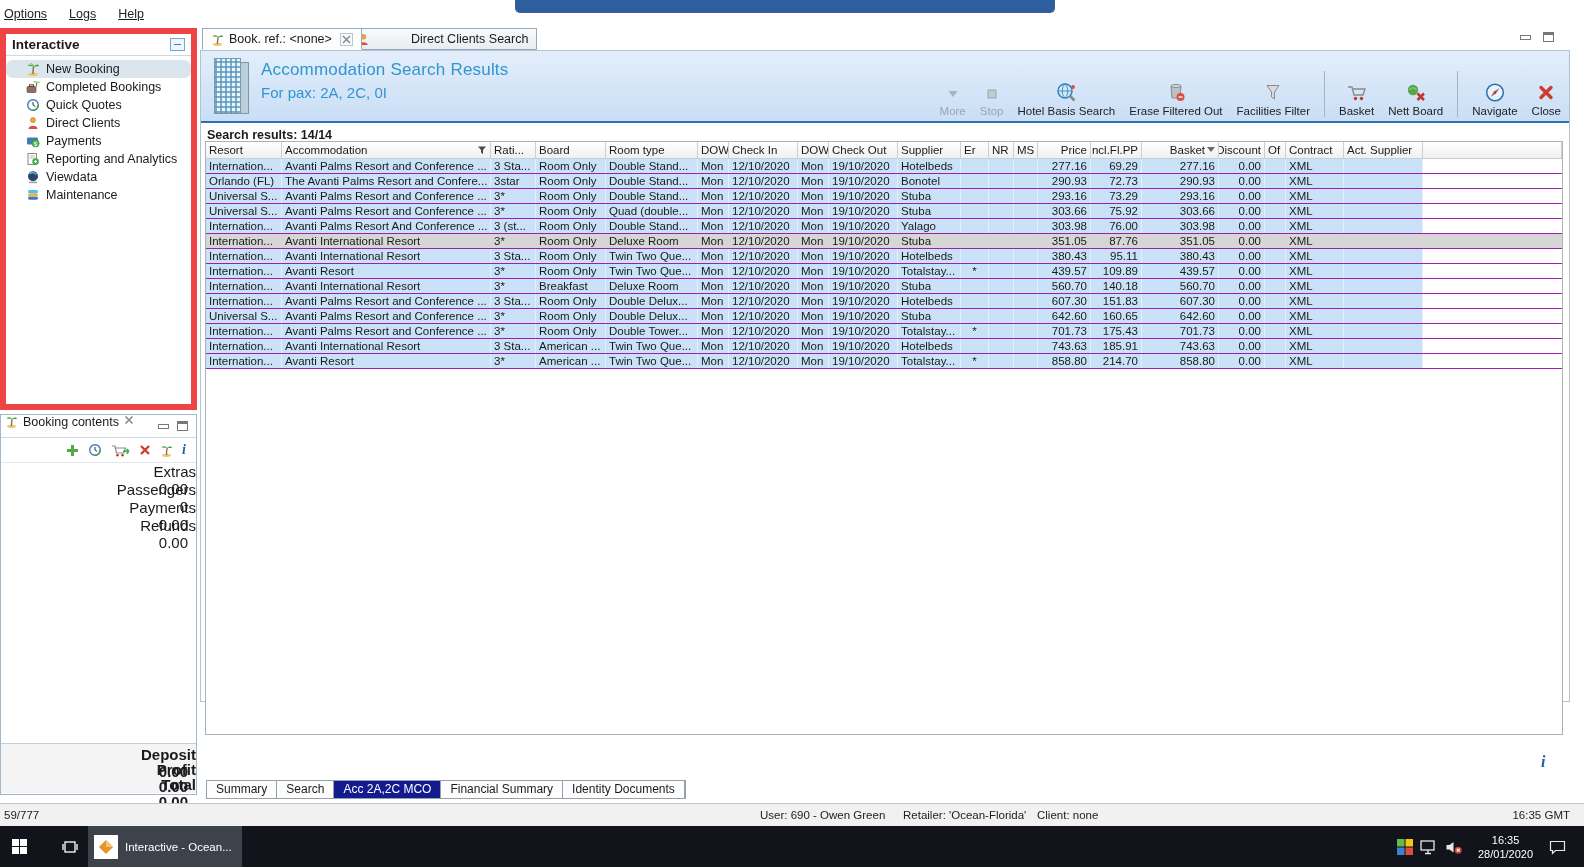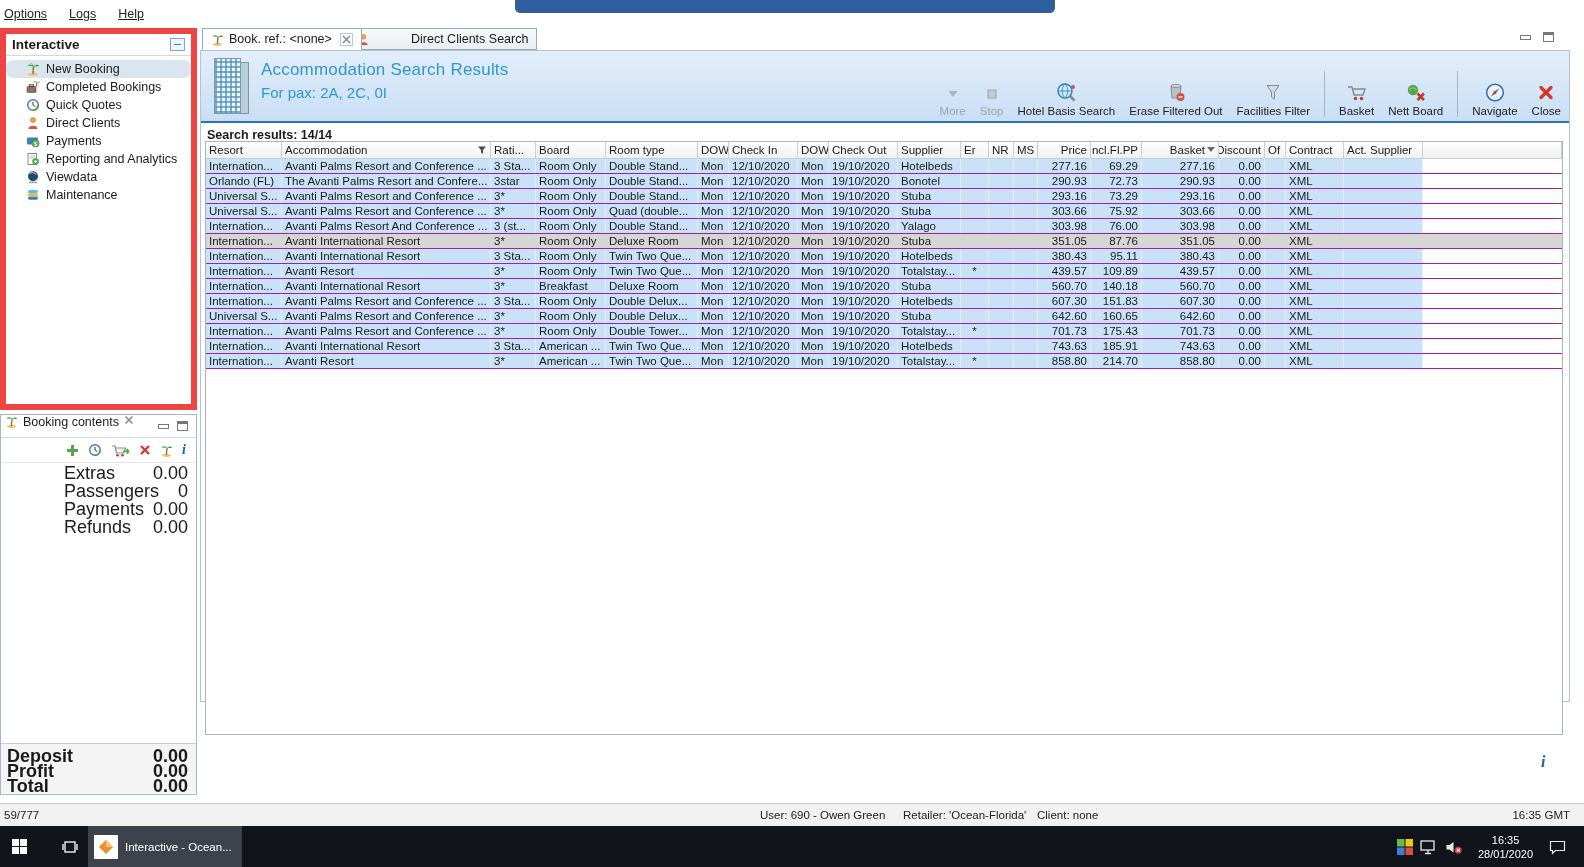--- a/index.html
+++ b/index.html
@@ -24,21 +24,21 @@
   .icon { display:inline-block; vertical-align:middle; line-height:0; }
 
   
   #booking { left:0; top:414px; width:197px; height:381px; border:1px solid #a3b8ca; background:#fff; }
   #booking .btabrow { height:23px; border-bottom:1px solid #cdd9e3; display:flex; padding:0 4px; gap:5px; }
   #booking .btablabel { font-size:12.5px; }
   #booking .bwinbtns { margin-left:auto; display:flex; gap:8px; align-items:center; padding-right:4px; }
   .glyph-min { width:11px; height:5px; border:1px solid #777; background:#fff; }
   .glyph-max { width:11px; height:10px; border:1px solid #777; border-top:3px solid #777; background:#fff; }
   #booking .btoolbar { height:25px; display:flex; align-items:center; justify-content:flex-end; gap:9px; padding-right:10px; border-bottom:1px solid #e4e9ee; }
-  .brow { height:18px; display:flex; align-items:flex-start; font-size:18px; }
+  .brow { height:18px; display:flex; align-items:flex-end; font-size:15px;flex-direction:column; }
   .brow .blabel { padding-left:63px; flex:1; }
   .brow .bvalue { padding-right:8px; text-align:right; }
   #bsummary { position:absolute; left:0; right:0; bottom:1px; border-top:1px solid #c6cdd4; background:#f4f4f4; padding:2px 0; }
   .brow.bold { height:15px; font-weight:bold; }
   .brow.bold .blabel { padding-left:6px; }
 
   
   #main { left:200px; top:28px; width:1370px; height:772px; }
   #tabstrip { position:absolute; left:0; top:0; width:1370px; height:22px; }
   .tab { position:absolute; top:0; height:22px; display:flex; align-items:center; gap:5px; padding:0 8px; border:1px solid #95aabb; font-size:12.5px; white-space:nowrap; }
@@ -772,20 +772,27 @@
             <div class="tcell c17"></div>
             <div class="tcell c18">XML</div>
             <div class="tcell c19"></div>
             <div class="tcell cfill"></div>
           </div>
         </div>
     </div>
 
     <div id="infoicon">i</div>
 
+    <div id="bottomtabs">
+      <div class="btab">Summary</div>
+      <div class="btab">Search</div>
+      <div class="btab active">Acc 2A,2C MCO</div>
+      <div class="btab">Financial Summary</div>
+      <div class="btab">Identity Documents</div>
+    </div>
   </div>
 </div>
 
 <div id="statusbar" class="abs">
   <span class="seg" style="left:4px;">59/777</span>
   <span class="seg" style="left:760px;">User: 690 - Owen Green</span>
   <span class="seg" style="left:903px;">Retailer: 'Ocean-Florida'</span>
   <span class="seg" style="left:1037px;">Client: none</span>
   <span class="seg" style="right:14px;">16:35 GMT</span>
 </div>

